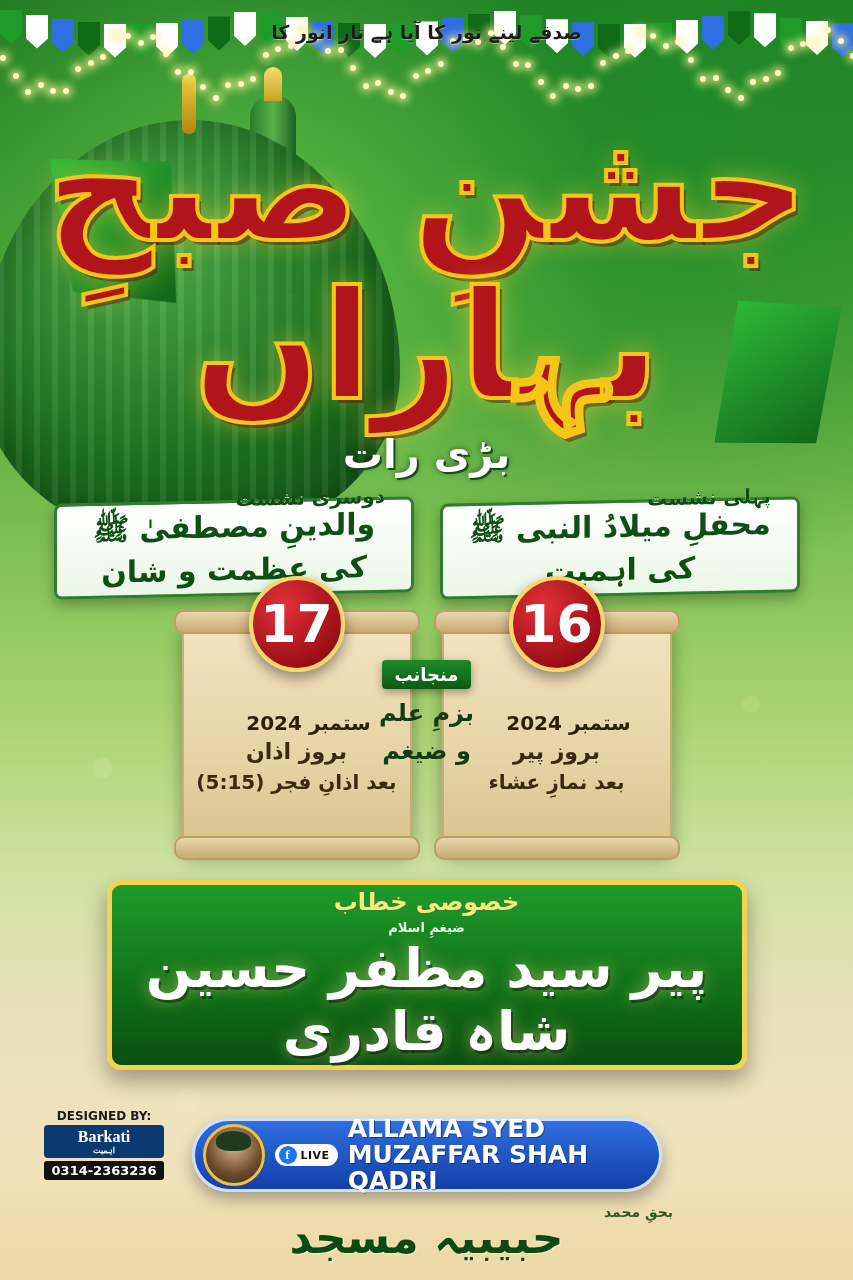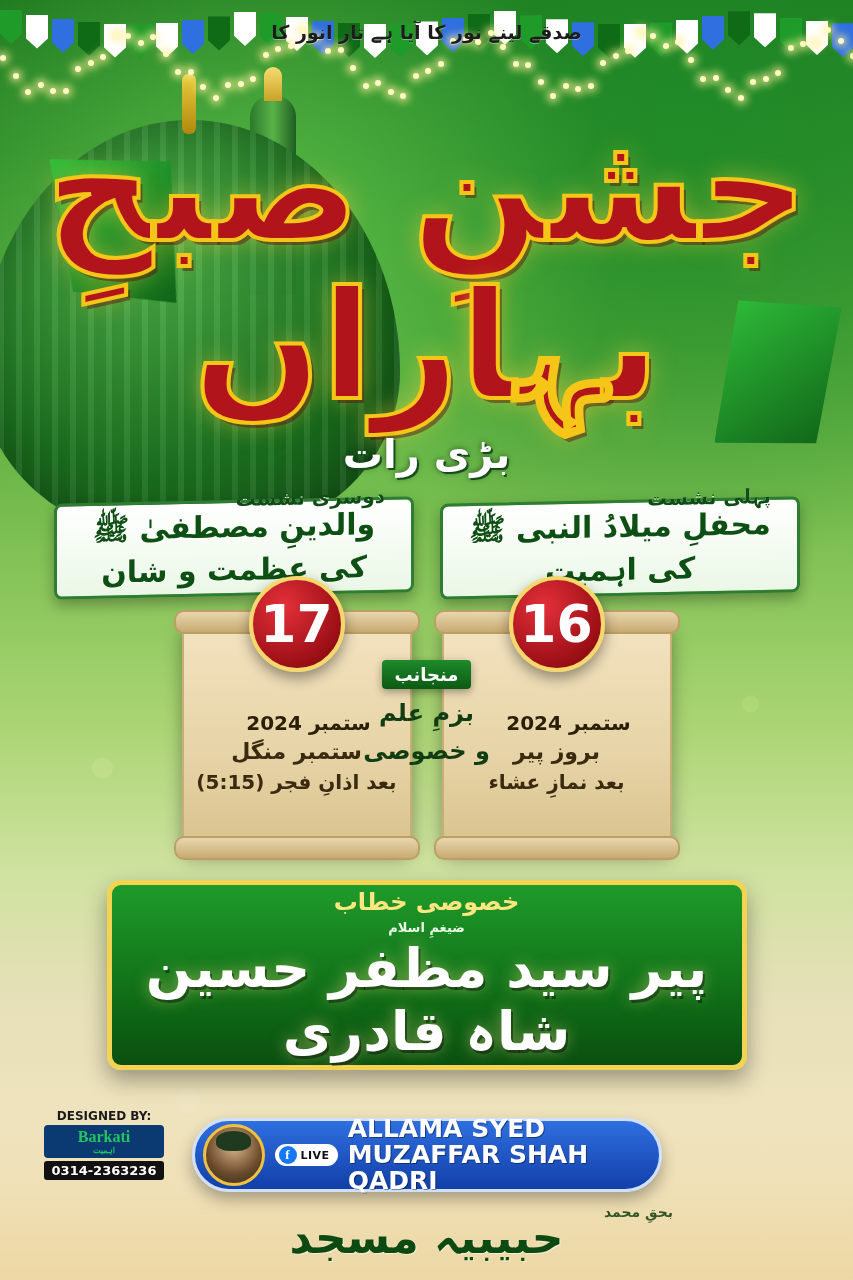--- a/index.html
+++ b/index.html
@@ -215,21 +215,21 @@
     margin-top:2px; letter-spacing:-1px;
   }
 
   
   .designed {
     position:absolute; left:44px; bottom:100px; width:120px;
     text-align:center;
   }
   .designed .dtitle { font-size:12px; font-weight:bold; color:#1b1b1b; }
   .designed .dlogo {
-    margin-top:2px; background:#0b3a73; color:#22c55e;
+    margin-top:2px; background:#0b3a73; color:#ffffff;
     border-radius:4px; padding:3px 0; font-size:16px; font-weight:bold;
     font-family:"Liberation Serif", serif;
   }
   .designed .dlogo small { display:block; font-size:8px; }
   .designed .dphone {
     margin-top:3px; background:#111; color:#fff; font-size:13px; font-weight:bold;
     border-radius:3px; padding:2px 0;
   }
 
   
@@ -428,30 +428,30 @@
         <div class="scroll-date">ستمبر 2024</div>
         <div class="scroll-day">بروز پیر</div>
         <div class="scroll-time">بعد نمازِ عشاء</div>
       </div>
     </div>
 
     <div class="scroll">
       <div class="daybadge">17</div>
       <div class="scroll-inner">
         <div class="scroll-date">ستمبر 2024</div>
-        <div class="scroll-day">ستمبر منگل</div>
+        <div class="scroll-day">بروز اذان</div>
         <div class="scroll-time">بعد اذانِ فجر (5:15)</div>
       </div>
     </div>
   </div>
 
   <div class="center-tag">
     <span class="ribbon">منجانب</span>
     <div class="ct-line">بزمِ علم</div>
-    <div class="ct-line">و خصوصی</div>
+    <div class="ct-line">و ضیغم</div>
   </div>
 
   <div class="speaker-panel">
     <div class="speaker-top">خصوصی خطاب</div>
     <div class="speaker-title">ضیغمِ اسلام</div>
     <div class="speaker-name">پیر سید مظفر حسین شاہ قادری</div>
   </div>
 
   <div class="designed">
     <div class="dtitle">DESIGNED BY:</div>

